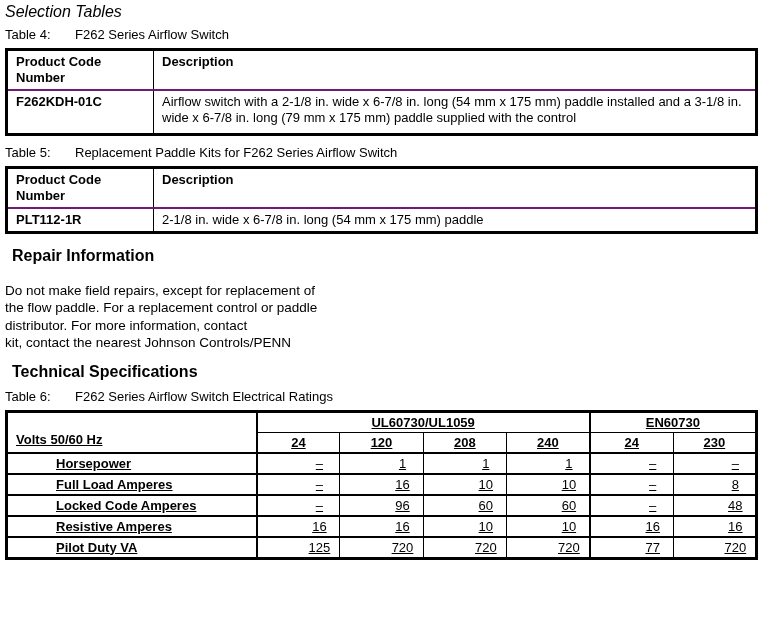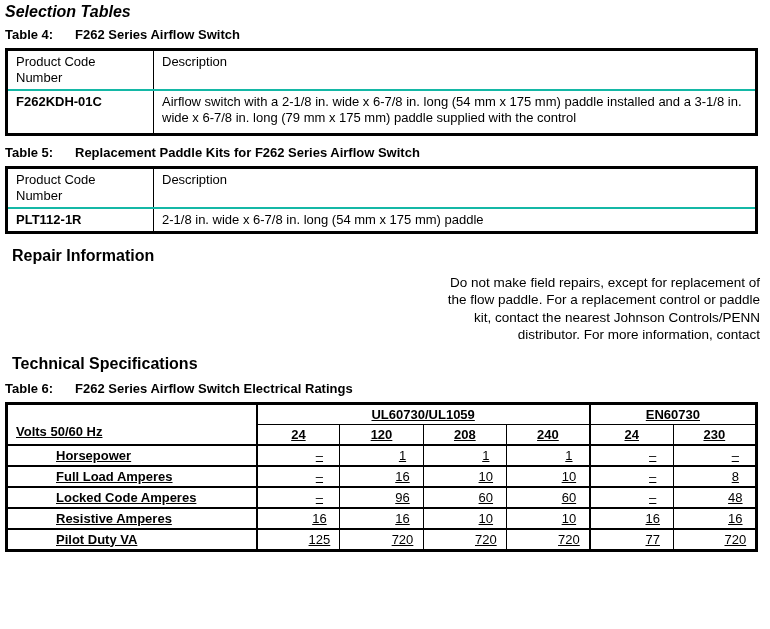--- a/index.html
+++ b/index.html
@@ -11,33 +11,33 @@
     background: #ffffff;
     color: #000000;
     font-family: "Liberation Sans", sans-serif;
     padding: 3px 10px 0 5px;
     overflow: hidden;
   }
   .sel-heading {
     margin: 0;
     font-size: 16px;
     line-height: 17px;
-    font-weight: bold;
+    font-weight: normal;
     font-style: italic;
   }
   .section-heading {
     margin: 7px;
     font-size: 16px;
     line-height: 17px;
     font-weight: bold;
   }
   .tbl-title {
     font-size: 13px;
     line-height: 14px;
-    font-weight: bold;
+    font-weight: normal;
     white-space: nowrap;
   }
   .tbl-title .tbl-label { display: inline-block; width: 70px; }
   .mt-t4title { margin-top: 8px; }
   .mt-t5title { margin-top: 10px; }
   .mt-t6title { margin-top: 10px; }
 
   
   .spec-table {
     border-collapse: collapse;
@@ -49,34 +49,33 @@
   .spec-table th, .spec-table td {
     border: 1px solid #000;
     vertical-align: top;
     text-align: left;
     font-size: 13px;
     line-height: 16px;
     padding: 3px 8px;
     overflow: hidden;
   }
   .spec-table th {
-    font-weight: normal;
-    border-bottom: 2px solid #14b8a6;
+    font-weight: bold;
+    border-bottom: 2px solid #701a75;
   }
   .spec-table .hdr-row { height: 40px; }
   .spec-table .tall-row { height: 44px; }
   .spec-table .slim-row { height: 18px; }
   .spec-table td.code-cell { font-weight: bold; }
 
   
   .body-text {
-    margin-top: 10px;
+    margin-top: 18px;
     font-size: 13.5px;
     line-height: 17.5px;
-    text-align: right;
   }
   .mt-repair { margin-top: 13px; }
   .mt-tech { margin-top: 11px; }
 
   
   .ratings-table {
     border-collapse: collapse;
     table-layout: fixed;
     width: 753px;
     border: 3px solid #000;
@@ -157,22 +156,22 @@
       <td class="code-cell">PLT112-1R</td>
       <td>2-1/8 in. wide x 6-7/8 in. long (54 mm x 175 mm) paddle</td>
     </tr>
   </tbody>
     </table>
 
   <h2 class="section-heading mt-repair">Repair Information</h2>
   <div class="body-text">
     <div>Do not make field repairs, except for replacement of</div>
     <div>the flow paddle. For a replacement control or paddle</div>
+    <div>distributor. For more information, contact</div>
     <div>kit, contact the nearest Johnson Controls/PENN</div>
-    <div>distributor. For more information, contact</div>
   </div>
 
   <h2 class="section-heading mt-tech">Technical Specifications</h2>
   <div class="tbl-title mt-t6title">
     <span class="tbl-label">Table 6:</span><span>F262 Series Airflow Switch Electrical Ratings</span>
   </div>
   <table class="ratings-table">
     <colgroup>
         <col style="width:250px">
         <col>

